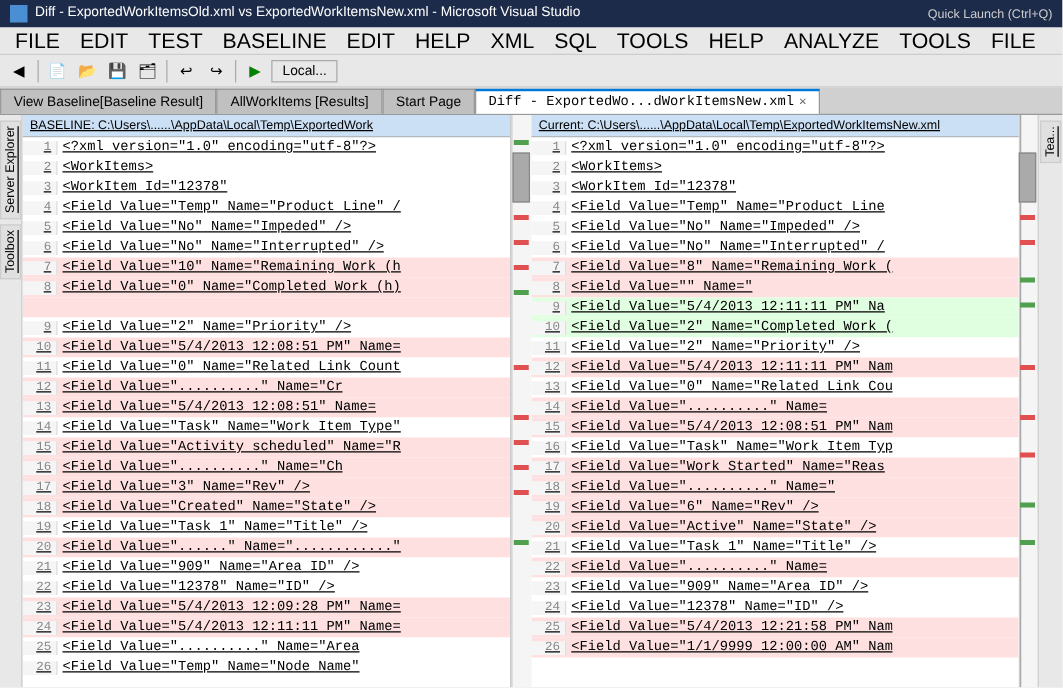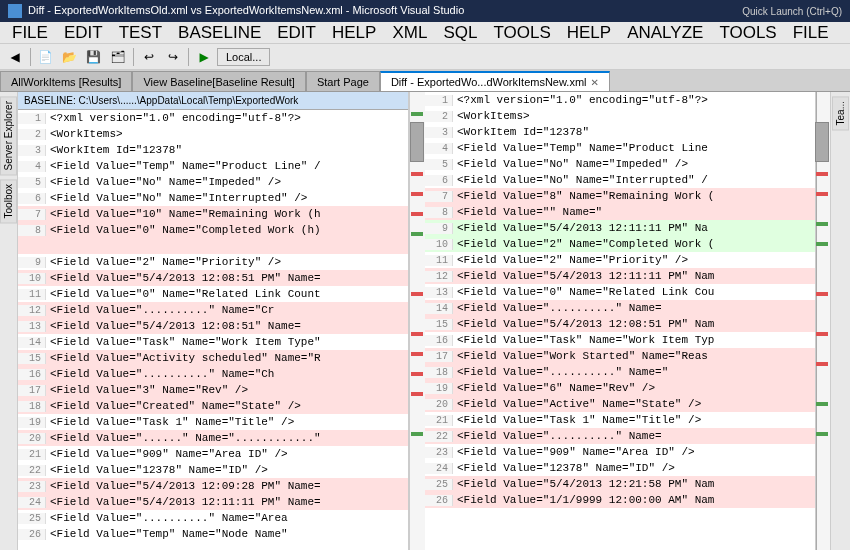--- a/index.html
+++ b/index.html
@@ -100,33 +100,35 @@
       cursor: pointer;
       height: 20px;
       display: flex; align-items: center;
       white-space: nowrap;
     }
     .tab.active {
       background: #fff;
       border-top: 2px solid #0078d7;
       color: #000;
       z-index: 2;
+      font-family: Liberation Mono, monospace;
     }
     .tab-close {
       margin-left: 4px;
       font-size: 10px;
       color: #666;
       cursor: pointer;
     }
 
     
     .main-content {
       display: flex;
       height: calc(550px - 22px - 22px - 26px - 22px);
       overflow: hidden;
+      text-decoration: underline;
     }
 
     
     .left-sidebar {
       width: 18px;
       background: #e8e8e8;
       border-right: 1px solid #ccc;
       display: flex;
       flex-direction: column;
       align-items: center;
@@ -288,24 +290,24 @@
   <div class="toolbar-sep"></div>
   <div class="toolbar-btn">↩</div>
   <div class="toolbar-btn">↪</div>
   <div class="toolbar-sep"></div>
   <div class="toolbar-btn" style="color:green;">▶</div>
   <div class="attach-btn">Local...</div>
 </div>
 
 <div class="tab-row">
   <div class="tab">
+    <span>View Baseline[Baseline Result]</span>
+  </div>
+  <div class="tab">
     <span>AllWorkItems [Results]</span>
-  </div>
-  <div class="tab">
-    <span>View Baseline[Baseline Result]</span>
   </div>
   <div class="tab">
     <span>Start Page</span>
   </div>
   <div class="tab active">
     <span>Diff - ExportedWo...dWorkItemsNew.xml</span>
     <span class="tab-close">✕</span>
   </div>
 </div>
 
@@ -445,20 +447,23 @@
       <div class="marker marker-green" style="top:140px;"></div>
       <div class="marker marker-red" style="top:200px;"></div>
       <div class="marker marker-red" style="top:240px;"></div>
       <div class="marker marker-red" style="top:260px;"></div>
       <div class="marker marker-red" style="top:280px;"></div>
       <div class="marker marker-red" style="top:300px;"></div>
       <div class="marker marker-green" style="top:340px;"></div>
     </div>
 
     <div class="editor-panel">
+      <div class="editor-header">
+        <span>Current: C:\Users\......\AppData\Local\Temp\ExportedWorkItemsNew.xml</span>
+      </div>
       <div class="code-area">
         <div class="code-lines" id="right-lines">
             <div class="code-line" style="background: rgb(255, 255, 255);">
               <span class="line-num">1</span>
               <span class="line-content">&lt;?xml version="1.0" encoding="utf-8"?&gt;</span>
             </div>
             <div class="code-line" style="background: rgb(255, 255, 255);">
               <span class="line-num">2</span>
               <span class="line-content">&lt;WorkItems&gt;</span>
             </div>

